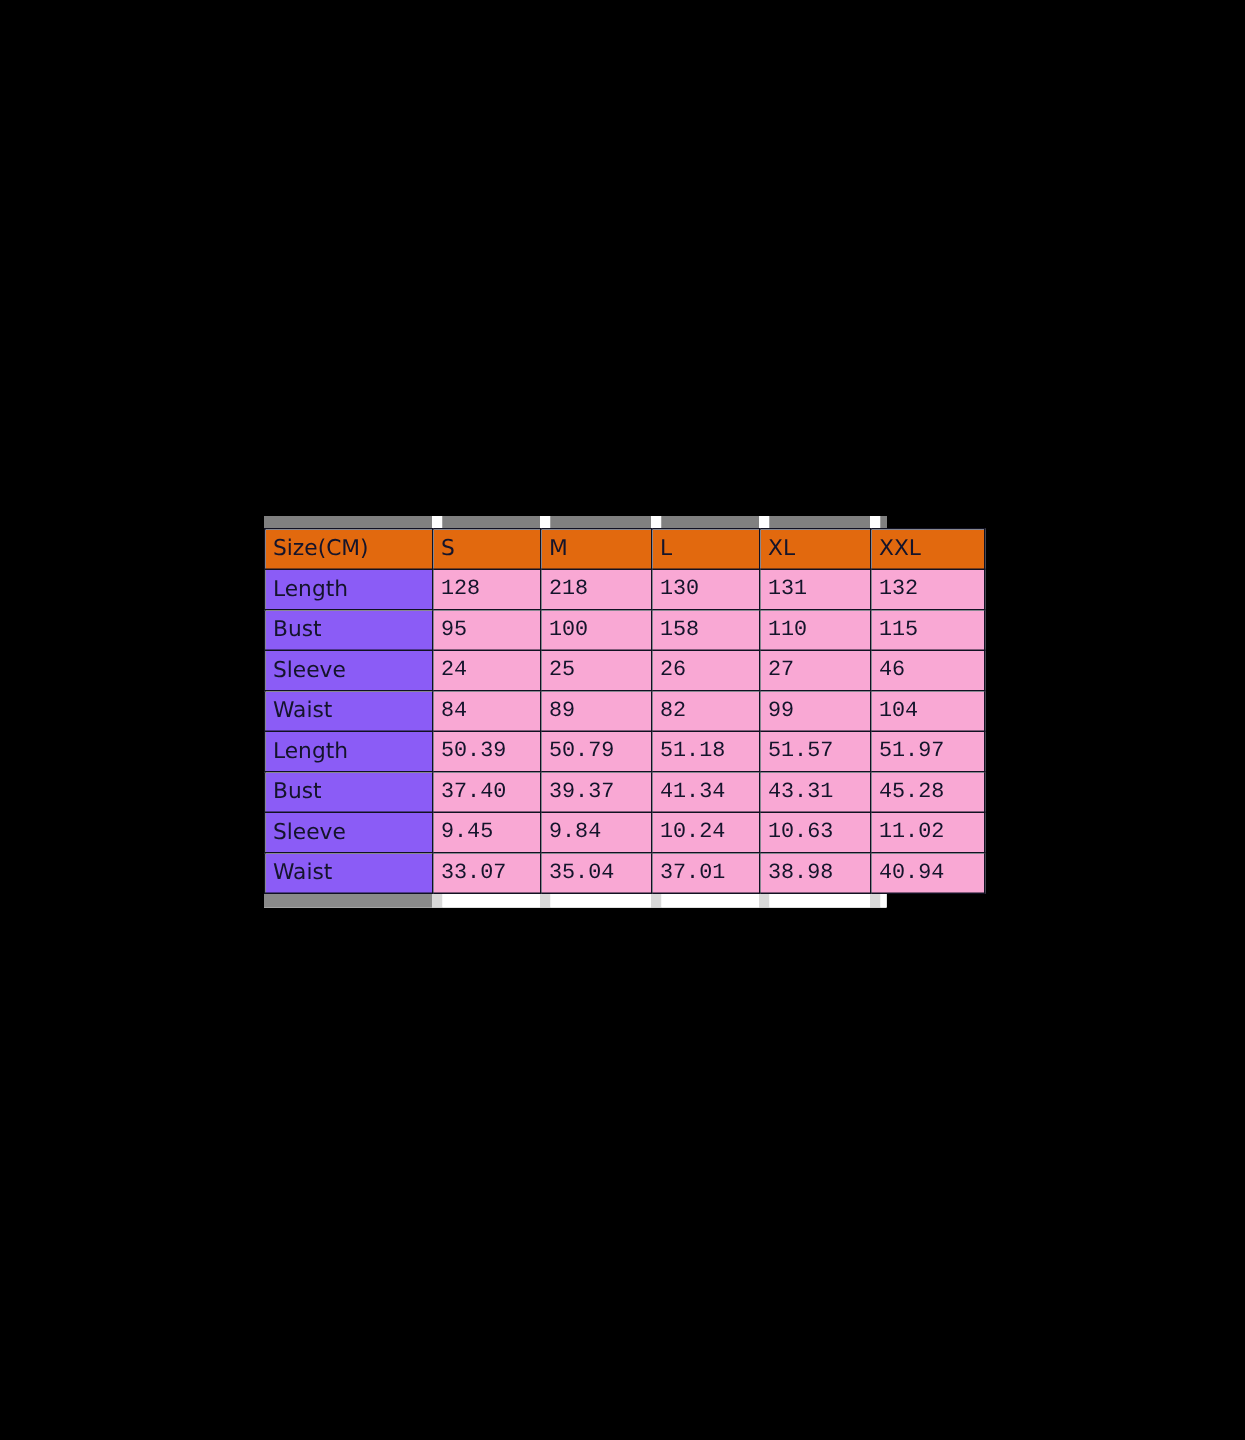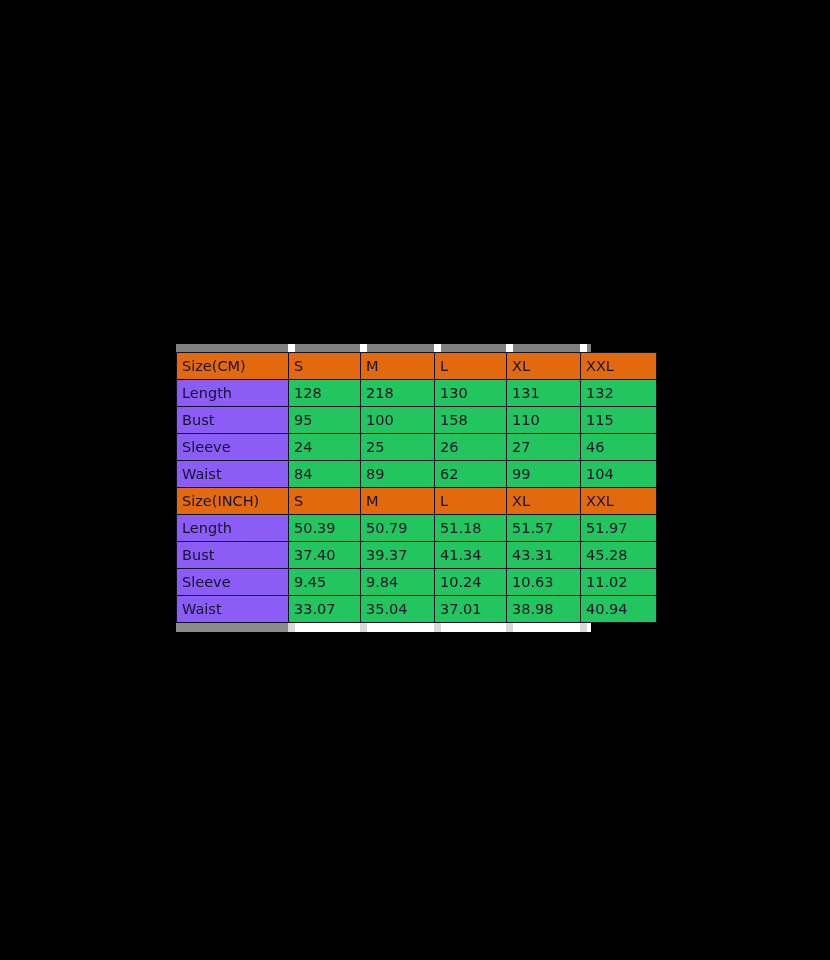--- a/index.html
+++ b/index.html
@@ -82,22 +82,23 @@
   td.label-cell {
     background: #8b5cf6;
     color: #100f10;
     width: 112px;
   }
   td.header-cell {
     background: #e2690e;
     color: #100f10;
   }
   td.value-cell {
-    background: #22c55e;
+    background: #f9a8d4;
     color: #14142b;
+    font-family: Liberation Mono, monospace;
   }
   col.c-label { width: 112px; }
   col.c-s  { width: 72px; }
   col.c-m  { width: 74px; }
   col.c-l  { width: 72px; }
   col.c-xl { width: 74px; }
   col.c-xxl{ width: 76px; }
 </style>
 </head>
 <body>
@@ -162,33 +163,25 @@
         <td class="value-cell">25</td>
         <td class="value-cell">26</td>
         <td class="value-cell">27</td>
         <td class="value-cell">46</td>
       </tr>
 
       <tr>
         <td class="label-cell">Waist</td>
         <td class="value-cell">84</td>
         <td class="value-cell">89</td>
-        <td class="value-cell">62</td>
+        <td class="value-cell">82</td>
         <td class="value-cell">99</td>
         <td class="value-cell">104</td>
       </tr>
 
-      <tr>
-        <td class="header-cell">Size(INCH)</td>
-        <td class="header-cell">S</td>
-        <td class="header-cell">M</td>
-        <td class="header-cell">L</td>
-        <td class="header-cell">XL</td>
-        <td class="header-cell">XXL</td>
-      </tr>
 
       <tr>
         <td class="label-cell">Length</td>
         <td class="value-cell">50.39</td>
         <td class="value-cell">50.79</td>
         <td class="value-cell">51.18</td>
         <td class="value-cell">51.57</td>
         <td class="value-cell">51.97</td>
       </tr>
 

